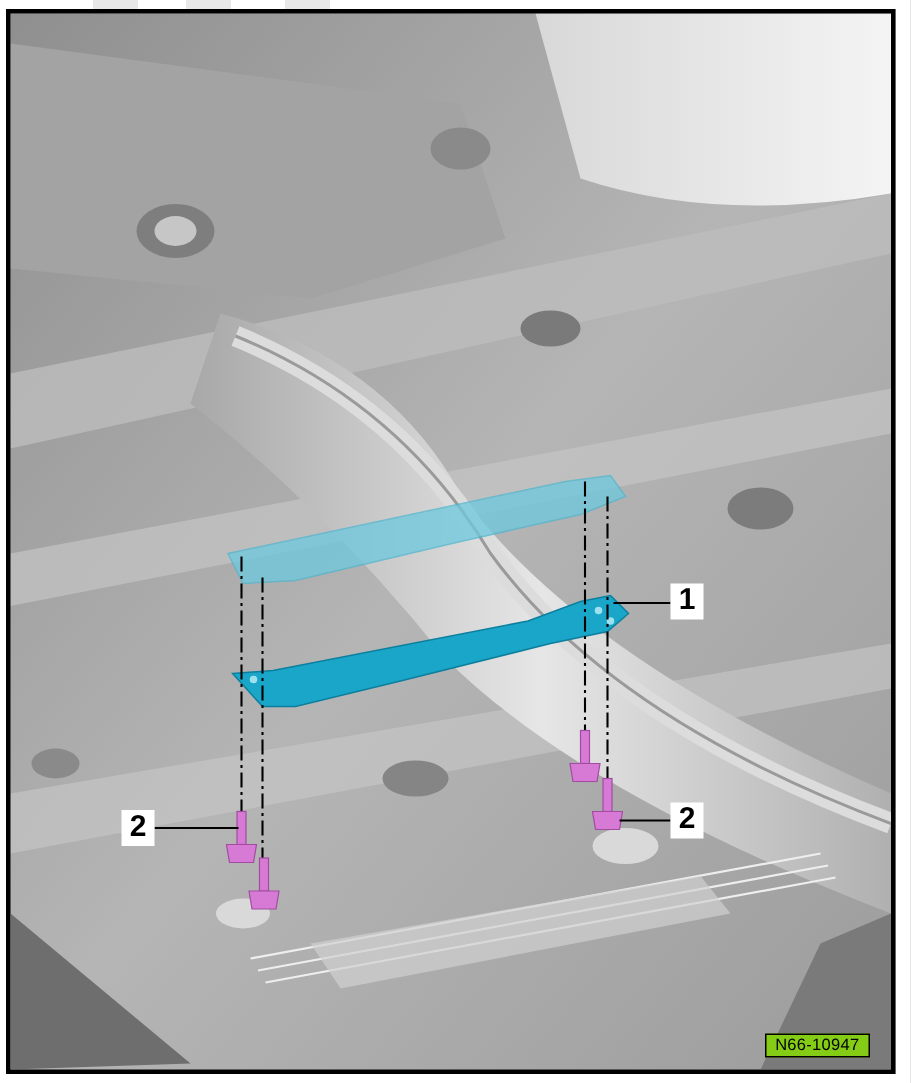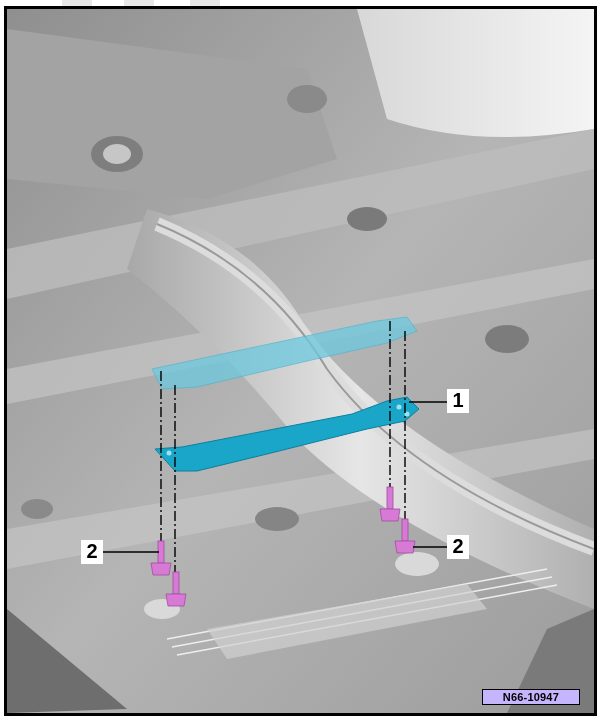--- a/index.html
+++ b/index.html
@@ -1,20 +1,20 @@
 <!DOCTYPE html>
 <html><head>
 <meta charset="utf-8">
 <style>
   html, body { margin:0; padding:0; background:#ffffff; }
   body { width:607px; height:722px; position:relative; overflow:hidden; font-family:"Liberation Sans", sans-serif; }
   .frame { position:absolute; left:4px; top:6px; width:593px; height:710px; border:3px solid #000; box-sizing:border-box; overflow:hidden; background:#9a9a9a; }
   .illus { position:absolute; left:0; top:0; width:587px; height:704px; }
   .callout { position:absolute; background:#fff; color:#000; font-weight:bold; font-size:20px; line-height:22px; text-align:center; width:22px; height:24px; }
-  .refcode { position:absolute; right:14px; bottom:8px; background:#c4b5fd; border:1.5px solid #000; font-size:11px; padding:1px 20px; color:#000; letter-spacing:0.2px;font-weight:bold; }
+  .refcode { position:absolute; right:14px; bottom:8px; background:#84cc16; border:1.5px solid #000; font-size:11px; padding:1px 6px; color:#000; letter-spacing:0.2px; }
   .fold-marks { position:absolute; top:0; left:0; width:607px; height:6px; }
   .fold-marks span { position:absolute; top:0; height:6px; background:#e8e8e8; }
 </style>
 </head>
 <body>
 
 <div class="fold-marks">
   <span style="left:62px;width:30px;"></span>
   <span style="left:124px;width:30px;"></span>
   <span style="left:190px;width:30px;"></span>

